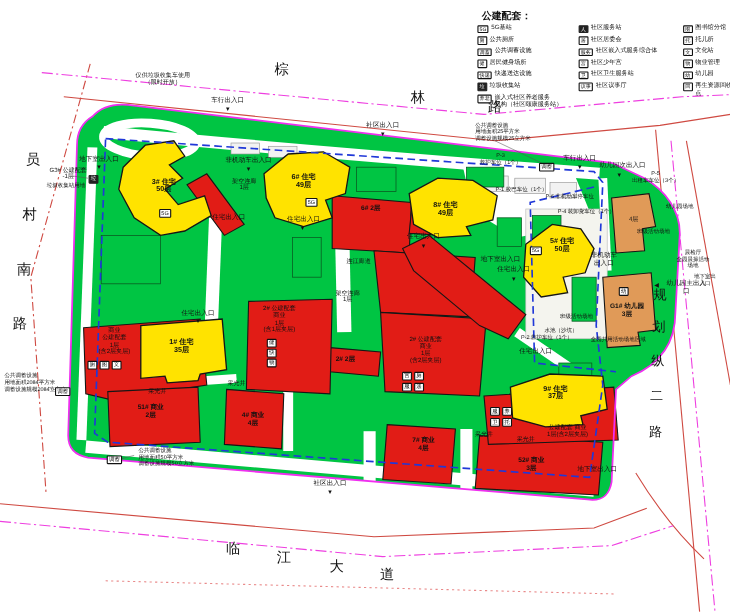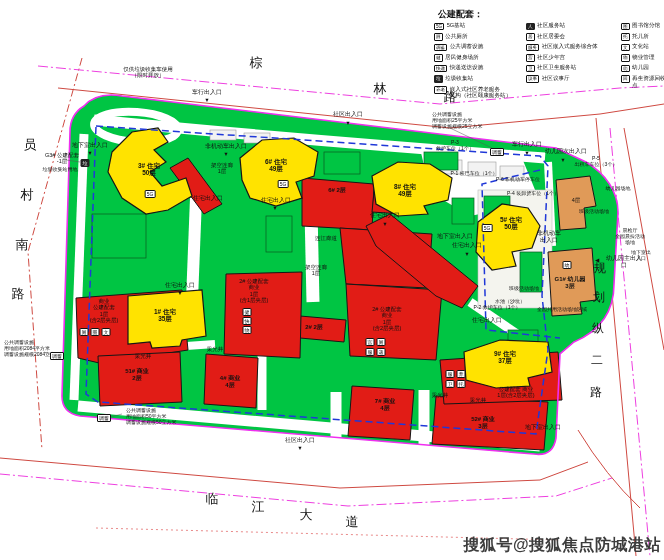--- a/index.html
+++ b/index.html
@@ -362,14 +362,13 @@
           <span class="lgicon">幼</span>
           <span class="lglabel">幼儿园</span>
         </div>
         <div class="lgrow">
           <span class="lgicon">回</span>
           <span class="lglabel">再生资源回收点</span>
         </div>
       </div>
     </div>
 
-  <div id="watermark">搜狐号@搜狐焦点防城港站</div>
 </div>
 
 </body></html>

